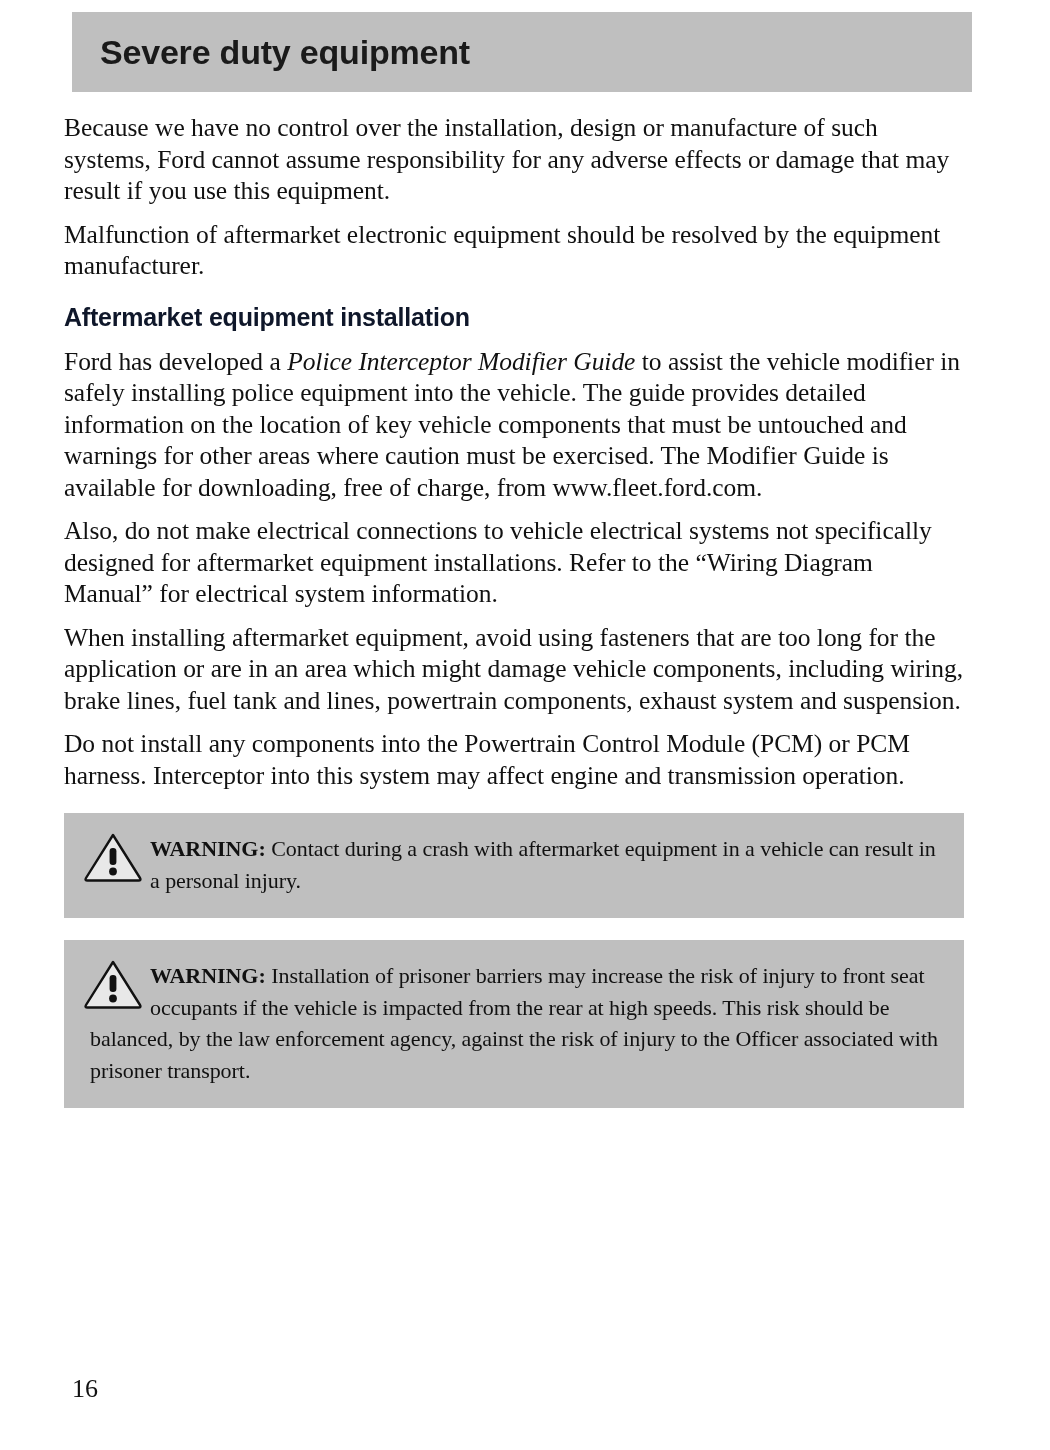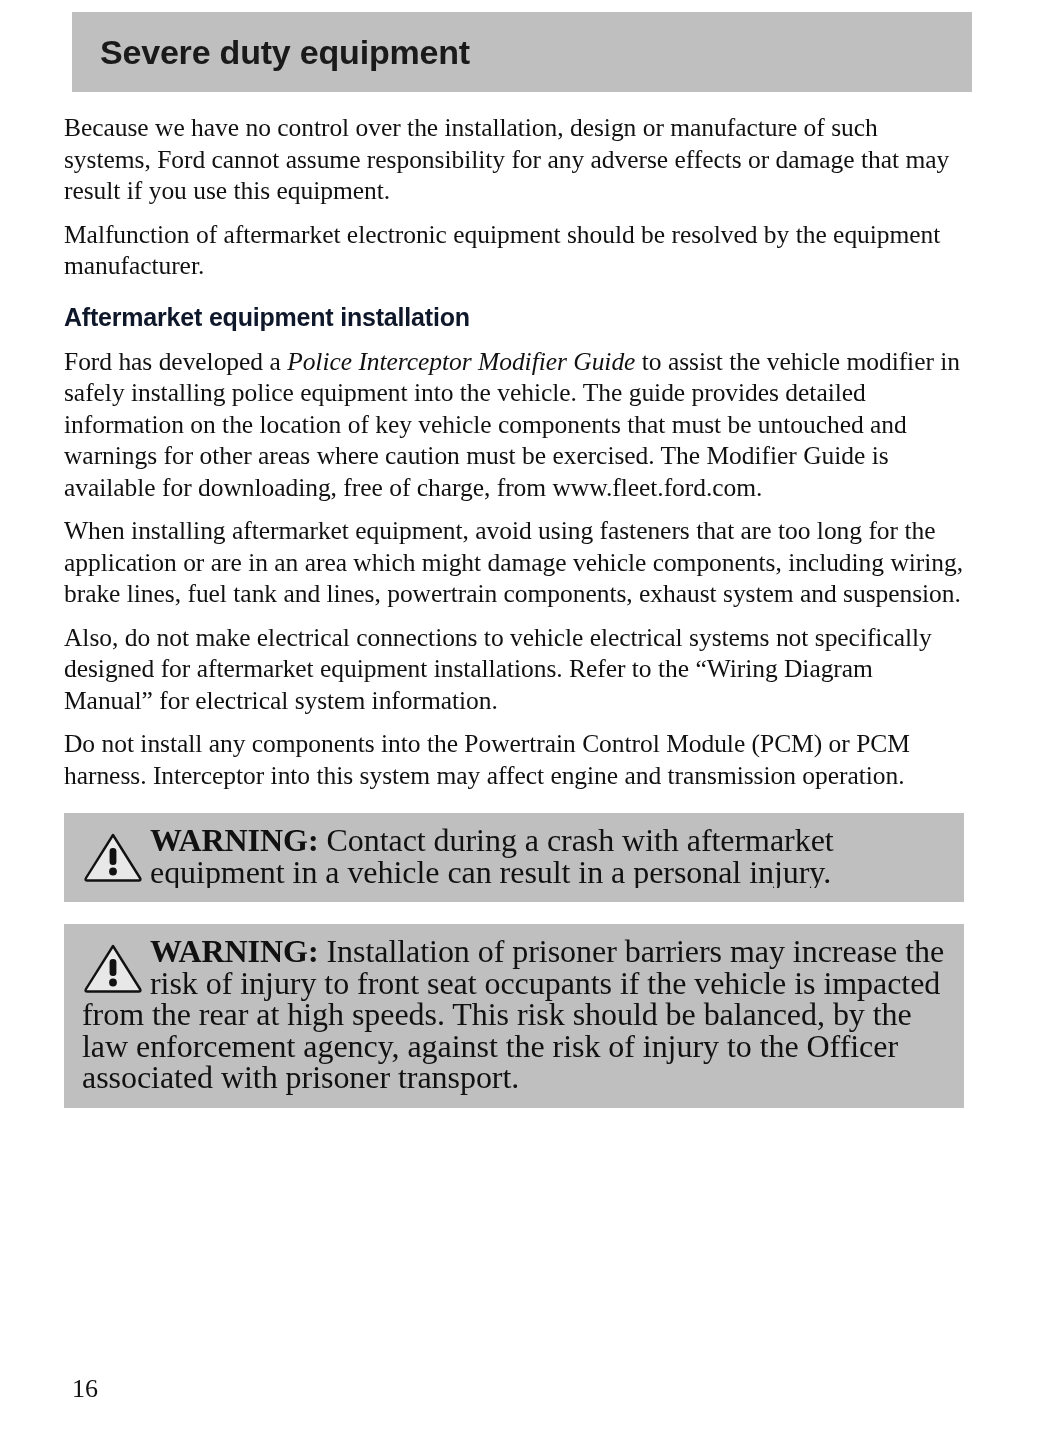--- a/index.html
+++ b/index.html
@@ -84,24 +84,24 @@
     margin-top: 22px;
     overflow: hidden;
   }
   .warning-box .wicon {
     float: left;
     width: 62px;
     height: 52px;
     margin: 6px 6px 0 0;
   }
   .warning-box .wtext {
-    font-size: 32px;
+    font-size: 22px;
     line-height: 31.5px;
     letter-spacing: -0.05px;
-    margin: 0;
+    margin: 8px;
   }
   .warning-box .wlabel {
     font-weight: bold;
   }
 
   
   .warning-box.boxed-indent .wtext {
     overflow: hidden;
   }
 
@@ -132,23 +132,23 @@
   <div class="content">
 
     <p class="body-par">Because we have no control over the installation, design or manufacture of such systems, Ford cannot assume responsibility for any adverse effects or damage that may result if you use this equipment.</p>
 
     <p class="body-par">Malfunction of aftermarket electronic equipment should be resolved by the equipment manufacturer.</p>
 
     <h2 class="subhead">Aftermarket equipment installation</h2>
 
     <p class="body-par"><span>Ford has developed a </span><span class="italic">Police Interceptor Modifier Guide</span><span> to assist the vehicle modifier in safely installing police equipment into the vehicle. The guide provides detailed information on the location of key vehicle components that must be untouched and warnings for other areas where caution must be exercised. The Modifier Guide is available for downloading, free of charge, from www.fleet.ford.com.</span></p>
 
+    <p class="body-par">Also, do not make electrical connections to vehicle electrical systems not specifically designed for aftermarket equipment installations. Refer to the “Wiring Diagram Manual” for electrical system information.</p>
+
     <p class="body-par">When installing aftermarket equipment, avoid using fasteners that are too long for the application or are in an area which might damage vehicle components, including wiring, brake lines, fuel tank and lines, powertrain components, exhaust system and suspension.</p>
-
-    <p class="body-par">Also, do not make electrical connections to vehicle electrical systems not specifically designed for aftermarket equipment installations. Refer to the “Wiring Diagram Manual” for electrical system information.</p>
 
     <p class="body-par">Do not install any components into the Powertrain Control Module (PCM) or PCM harness. Interceptor into this system may affect engine and transmission operation.</p>
 
 
     <div class="warning-box boxed-indent">
       <span class="wicon">
         <svg width="62" height="52" viewBox="0 0 62 52" xmlns="http://www.w3.org/2000/svg">
           <path d="M31 4 L58 47 Q59.5 49.5 56.5 49.5 L5.5 49.5 Q2.5 49.5 4 47 Z" fill="#e8e8e8" stroke="#111111" stroke-width="2.4" stroke-linejoin="round"></path>
           <rect x="27.6" y="17" width="6.8" height="17" rx="3.2" fill="#111111"></rect>
           <circle cx="31" cy="40.5" r="3.9" fill="#111111"></circle>

